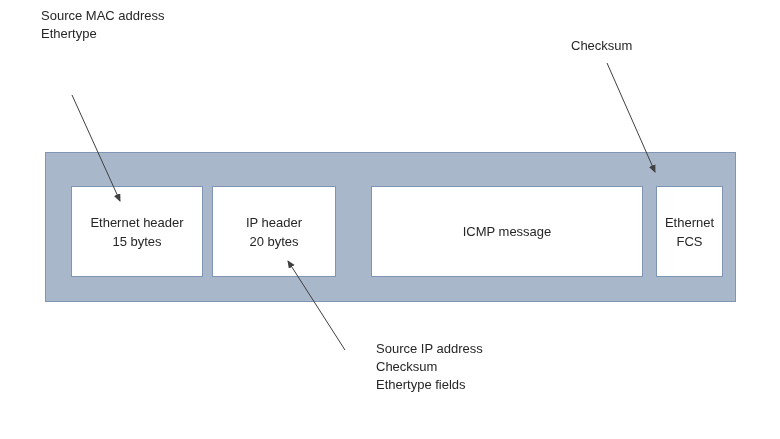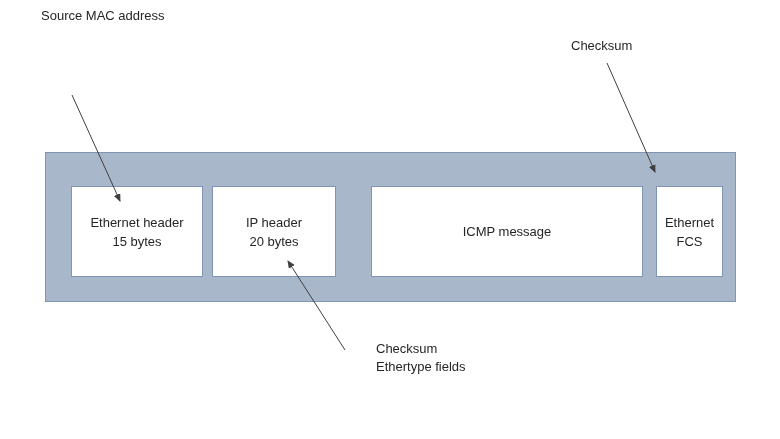--- a/index.html
+++ b/index.html
@@ -84,27 +84,29 @@
   <div class="frame-box box-3">
     <div>ICMP message</div>
   </div>
   <div class="frame-box box-4">
     <div>Ethernet</div>
     <div>FCS</div>
   </div>
 
   <div class="annotation ann-mac">
     <div>Source MAC address</div>
+    <div>Ethertype</div>
   </div>
 
   <div class="annotation ann-checksum">
     <div>Checksum</div>
   </div>
 
   <div class="annotation ann-ip">
+    <div>Source IP address</div>
     <div>Checksum</div>
     <div>Ethertype fields</div>
   </div>
 
   <svg class="arrow-layer" viewBox="0 0 780 439" xmlns="http://www.w3.org/2000/svg">
     <defs>
       <marker id="arrowhead" markerWidth="9" markerHeight="8" refX="7" refY="3.5" orient="auto">
         <path class="arrow-head" d="M0,0 L8,3.5 L0,7 z"></path>
       </marker>
     </defs>

